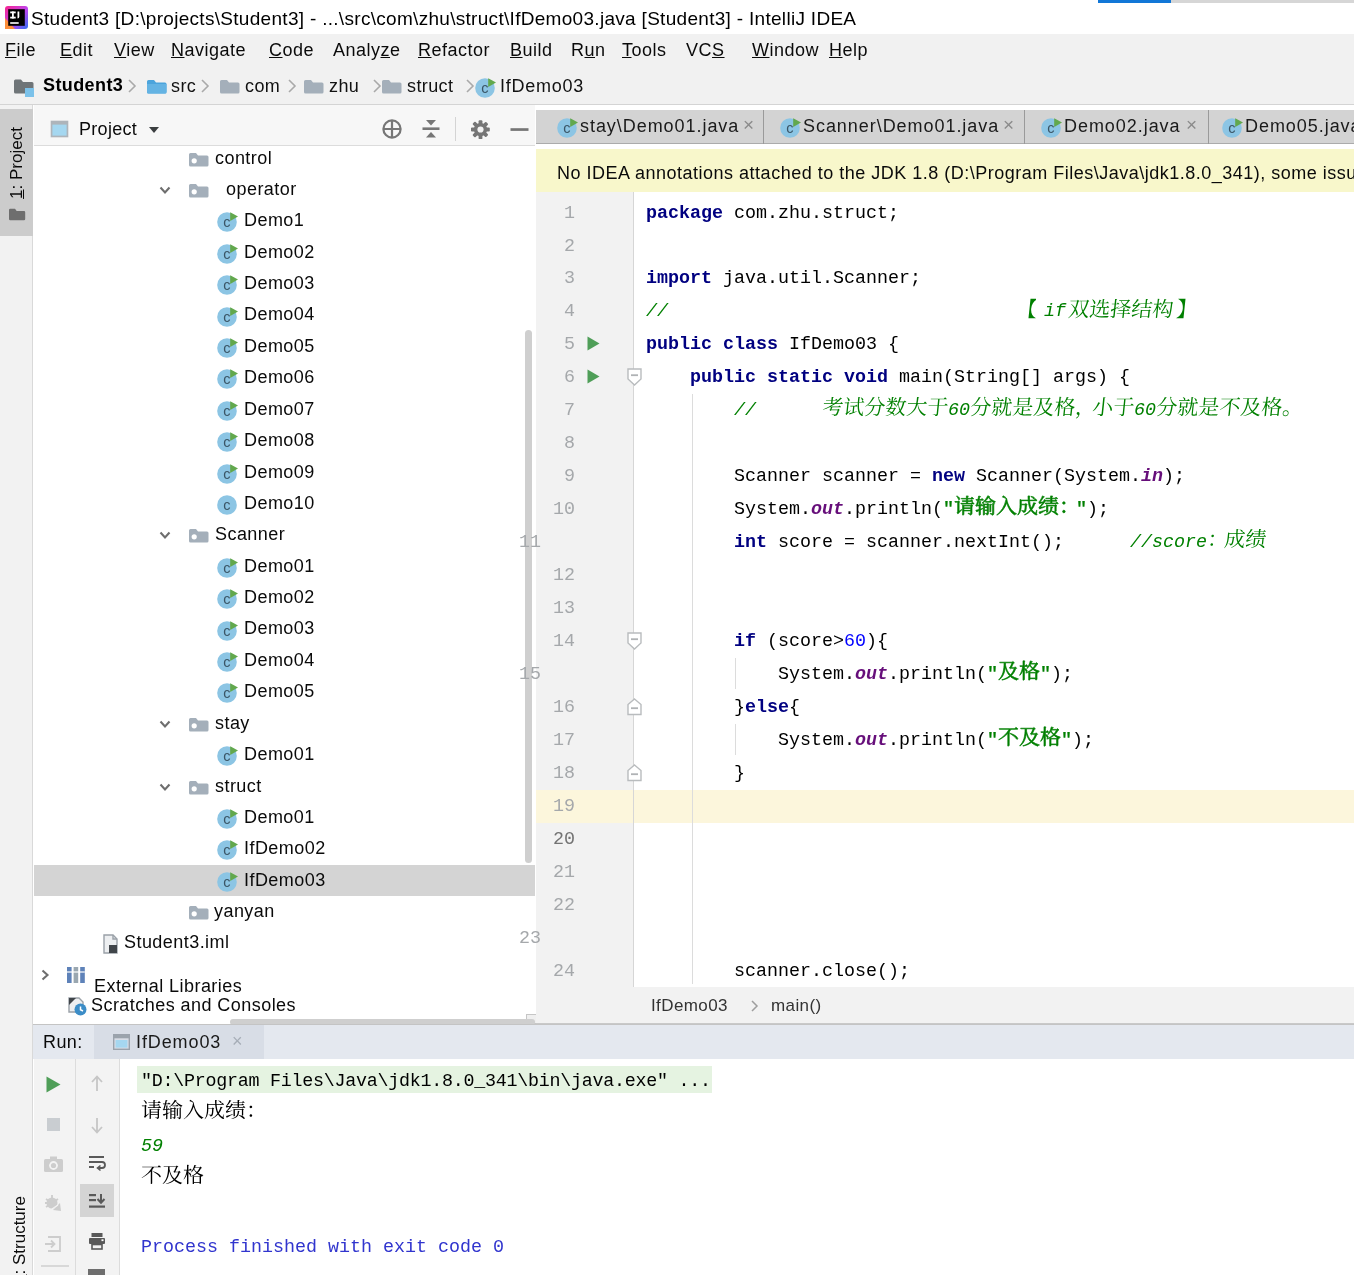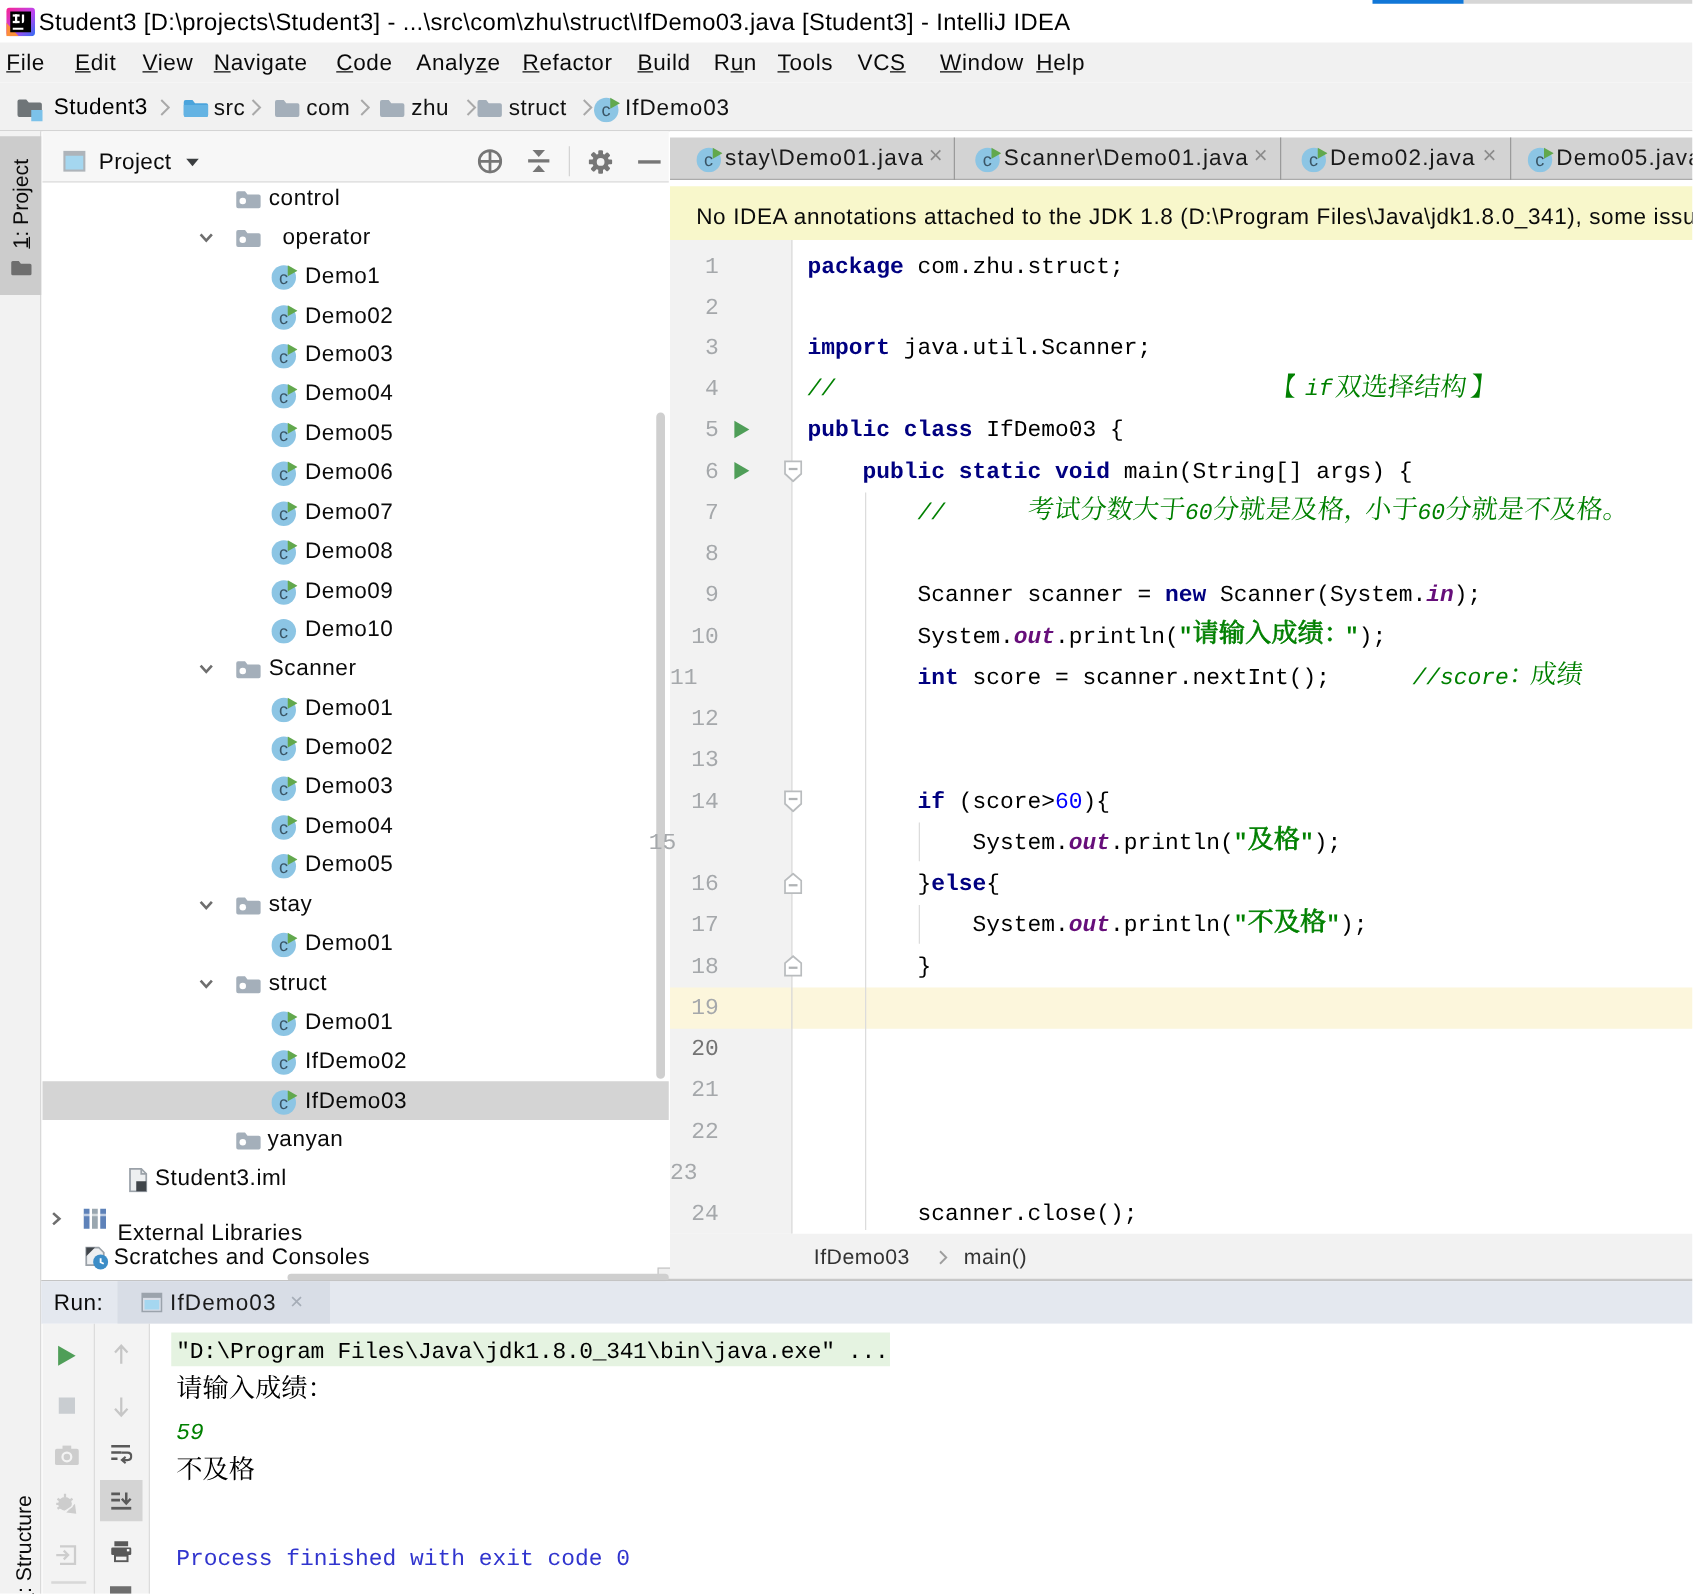--- a/index.html
+++ b/index.html
@@ -76,21 +76,21 @@
 <div class="a" style="left:571px;top:40px;font-size:18px;letter-spacing:0.5px;color:#0a0a0a">R<span style="text-decoration:underline">u</span>n</div>
 <div class="a" style="left:622px;top:40px;font-size:18px;letter-spacing:0.5px;color:#0a0a0a"><span style="text-decoration:underline">T</span>ools</div>
 <div class="a" style="left:686px;top:40px;font-size:18px;letter-spacing:0.5px;color:#0a0a0a">VC<span style="text-decoration:underline">S</span></div>
 <div class="a" style="left:752px;top:40px;font-size:18px;letter-spacing:0.5px;color:#0a0a0a"><span style="text-decoration:underline">W</span>indow</div>
 <div class="a" style="left:829px;top:40px;font-size:18px;letter-spacing:0.5px;color:#0a0a0a"><span style="text-decoration:underline">H</span>elp</div>
 <div class="a" style="left:0;top:66px;width:1354px;height:39px;background:#F1F1F1;border-bottom:1px solid #D4D4D4"></div>
 <svg class="a" style="left:13px;top:77px" width="22" height="21" viewBox="0 0 22 21">
     <path d="M1 4 Q1 2.5 2.5 2.5 L8 2.5 L10 5 L19 5 Q20.5 5 20.5 6.5 L20.5 15 Q20.5 16.5 19 16.5 L2.5 16.5 Q1 16.5 1 15 Z" fill="#6F7578"></path>
     <rect x="12" y="11" width="9" height="9" fill="#7CC2EA"></rect>
   </svg>
-<div class="a" style="left:43px;top:75px;font-size:18px;font-weight:normal;letter-spacing:0.4px;color:#000">Student3</div>
+<div class="a" style="left:43px;top:75px;font-size:18px;font-weight:bold;letter-spacing:0.4px;color:#000">Student3</div>
 <svg class="a" style="left:127px;top:78px" width="10" height="16" viewBox="0 0 10 16">
     <path d="M2 2 L8 8 L2 14" fill="none" stroke="#A9A9A9" stroke-width="1.6"></path>
   </svg>
 <svg class="a" style="left:146px;top:78px" width="21" height="17" viewBox="0 0 21 17">
     <path d="M1 3.5 Q1 2 2.5 2 L8 2 L10 4.5 L19 4.5 Q20.5 4.5 20.5 6 L20.5 14 Q20.5 15.5 19 15.5 L2.5 15.5 Q1 15.5 1 14 Z" fill="#4BA4DC"></path>
     <path d="M1 6 L20.5 6 L20.5 14 Q20.5 15.5 19 15.5 L2.5 15.5 Q1 15.5 1 14 Z" fill="#64B3E3"></path>
   </svg>
 <div class="a ui" style="left:171px;top:76px">src</div>
 <svg class="a" style="left:200px;top:78px" width="10" height="16" viewBox="0 0 10 16">
     <path d="M2 2 L8 8 L2 14" fill="none" stroke="#A9A9A9" stroke-width="1.6"></path>
@@ -407,33 +407,33 @@
 <div class="a mono" style="left:519px;top:196.5px;width:56px;text-align:right;color:#A5A8AB">1</div>
 <div class="a mono" style="left:519px;top:229.5px;width:56px;text-align:right;color:#A5A8AB">2</div>
 <div class="a mono" style="left:519px;top:262.4px;width:56px;text-align:right;color:#A5A8AB">3</div>
 <div class="a mono" style="left:519px;top:295.4px;width:56px;text-align:right;color:#A5A8AB">4</div>
 <div class="a mono" style="left:519px;top:328.3px;width:56px;text-align:right;color:#A5A8AB">5</div>
 <div class="a mono" style="left:519px;top:361.3px;width:56px;text-align:right;color:#A5A8AB">6</div>
 <div class="a mono" style="left:519px;top:394.2px;width:56px;text-align:right;color:#A5A8AB">7</div>
 <div class="a mono" style="left:519px;top:427.2px;width:56px;text-align:right;color:#A5A8AB">8</div>
 <div class="a mono" style="left:519px;top:460.2px;width:56px;text-align:right;color:#A5A8AB">9</div>
 <div class="a mono" style="left:519px;top:493.1px;width:56px;text-align:right;color:#A5A8AB">10</div>
-<div class="a mono" style="left:519px;top:526.1px;width:56px;text-align:center;color:#A5A8AB">11</div>
+<div class="a mono" style="left:519px;top:526.1px;width:56px;text-align:left;color:#A5A8AB">11</div>
 <div class="a mono" style="left:519px;top:559.0px;width:56px;text-align:right;color:#A5A8AB">12</div>
 <div class="a mono" style="left:519px;top:592.0px;width:56px;text-align:right;color:#A5A8AB">13</div>
 <div class="a mono" style="left:519px;top:625.0px;width:56px;text-align:right;color:#A5A8AB">14</div>
 <div class="a mono" style="left:519px;top:657.9px;width:56px;text-align:left;color:#A5A8AB">15</div>
 <div class="a mono" style="left:519px;top:690.9px;width:56px;text-align:right;color:#A5A8AB">16</div>
 <div class="a mono" style="left:519px;top:723.8px;width:56px;text-align:right;color:#A5A8AB">17</div>
 <div class="a mono" style="left:519px;top:756.8px;width:56px;text-align:right;color:#A5A8AB">18</div>
 <div class="a mono" style="left:519px;top:789.7px;width:56px;text-align:right;color:#A5A8AB">19</div>
 <div class="a mono" style="left:519px;top:822.7px;width:56px;text-align:right;color:#737373">20</div>
 <div class="a mono" style="left:519px;top:855.7px;width:56px;text-align:right;color:#A5A8AB">21</div>
 <div class="a mono" style="left:519px;top:888.6px;width:56px;text-align:right;color:#A5A8AB">22</div>
-<div class="a mono" style="left:519px;top:921.6px;width:56px;text-align:center;color:#A5A8AB">23</div>
+<div class="a mono" style="left:519px;top:921.6px;width:56px;text-align:left;color:#A5A8AB">23</div>
 <div class="a mono" style="left:519px;top:954.5px;width:56px;text-align:right;color:#A5A8AB">24</div>
 <svg class="a" style="left:587px;top:335.832px" width="13" height="15" viewBox="0 0 13 15">
     <path d="M0.5 0.5 L12.5 7.5 L0.5 14.5 Z" fill="#4F9E58"></path>
   </svg>
 <svg class="a" style="left:587px;top:368.78999999999996px" width="13" height="15" viewBox="0 0 13 15">
     <path d="M0.5 0.5 L12.5 7.5 L0.5 14.5 Z" fill="#4F9E58"></path>
   </svg>
 <svg class="a" style="left:627px;top:368.28999999999996px" width="15" height="18" viewBox="0 0 15 18">
     <path d="M1 1 L14 1 L14 11 L7.5 17 L1 11 Z" fill="#fff" stroke="#B9BCBE" stroke-width="1.4"></path>
     <rect x="4" y="6.3" width="7" height="1.8" fill="#B0B3B5"></rect>

